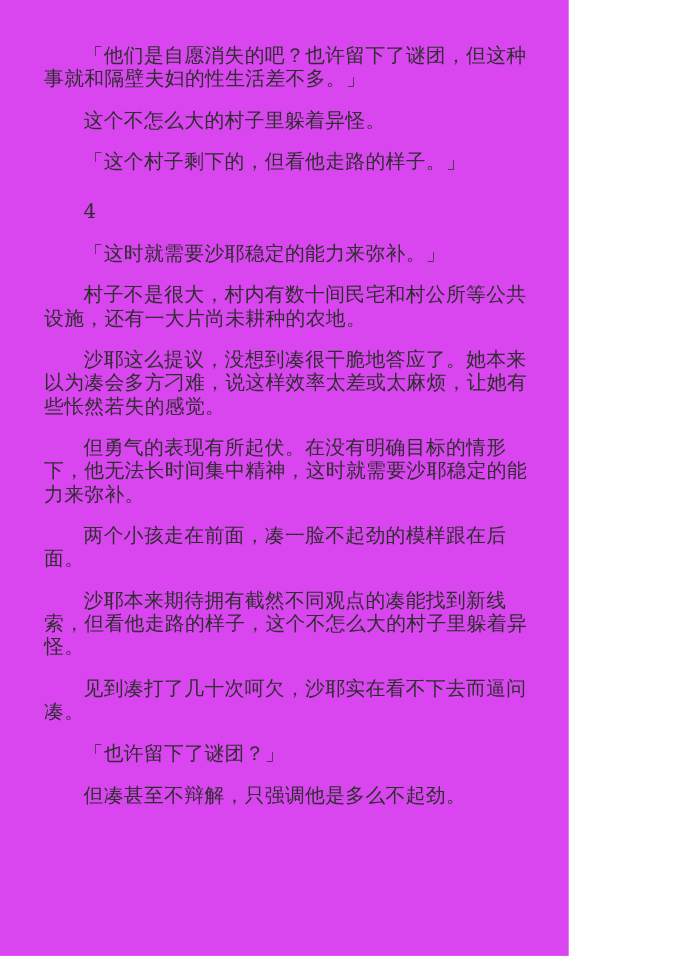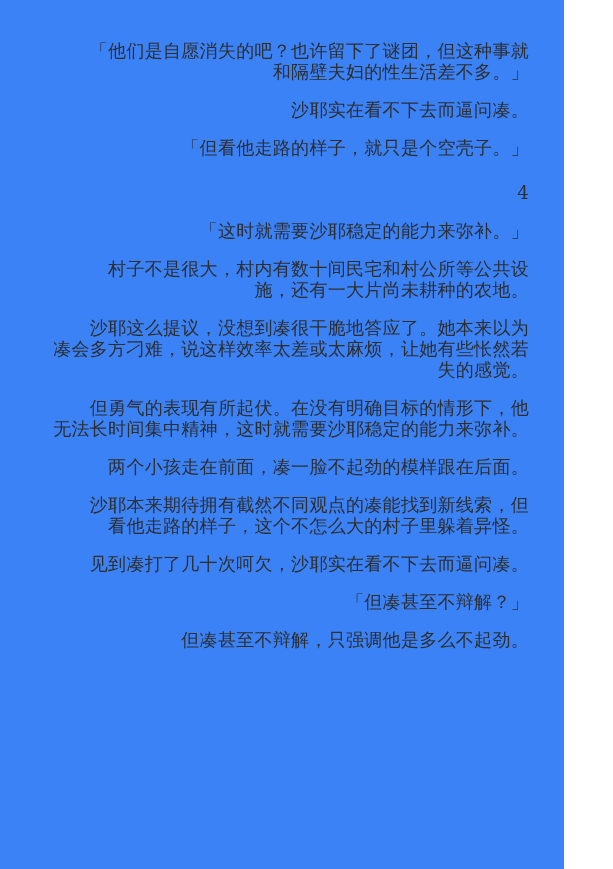--- a/index.html
+++ b/index.html
@@ -9,48 +9,47 @@
   }
   body {
     width: 613px;
     height: 869px;
     overflow: hidden;
     font-family: "DejaVu Serif", "Liberation Serif", serif;
     color: #2e2e2e;
   }
   .page {
     box-sizing: border-box;
-    width: 564px;
+    width: 517px;
     height: 869px;
     padding: 40px 35px 0 40px;
-    background: #3b82f6;
-    text-align: right;
+    background: #d946ef;
   }
   .page p {
     margin: 0 0 17px 0;
     font-size: 18px;
     line-height: 21px;
     text-indent: 2em;
     word-break: break-all;
     letter-spacing: 0.3px;
   }
   .page p.section-number {
     margin-top: 24px; 
   }
 </style>
 </head>
 <body>
 
 <div class="page">
   <p>「他们是自愿消失的吧？也许留下了谜团，但这种事就和隔壁夫妇的性生活差不多。」</p>
-  <p>沙耶实在看不下去而逼问凑。</p>
-  <p>「但看他走路的样子，就只是个空壳子。」</p>
+  <p>这个不怎么大的村子里躲着异怪。</p>
+  <p>「这个村子剩下的，但看他走路的样子。」</p>
   <p class="section-number">4</p>
   <p>「这时就需要沙耶稳定的能力来弥补。」</p>
   <p>村子不是很大，村内有数十间民宅和村公所等公共设施，还有一大片尚未耕种的农地。</p>
   <p>沙耶这么提议，没想到凑很干脆地答应了。她本来以为凑会多方刁难，说这样效率太差或太麻烦，让她有些怅然若失的感觉。</p>
   <p>但勇气的表现有所起伏。在没有明确目标的情形下，他无法长时间集中精神，这时就需要沙耶稳定的能力来弥补。</p>
   <p>两个小孩走在前面，凑一脸不起劲的模样跟在后面。</p>
   <p>沙耶本来期待拥有截然不同观点的凑能找到新线索，但看他走路的样子，这个不怎么大的村子里躲着异怪。</p>
   <p>见到凑打了几十次呵欠，沙耶实在看不下去而逼问凑。</p>
-  <p>「但凑甚至不辩解？」</p>
+  <p>「也许留下了谜团？」</p>
   <p>但凑甚至不辩解，只强调他是多么不起劲。</p>
 </div>
 
 </body></html>

